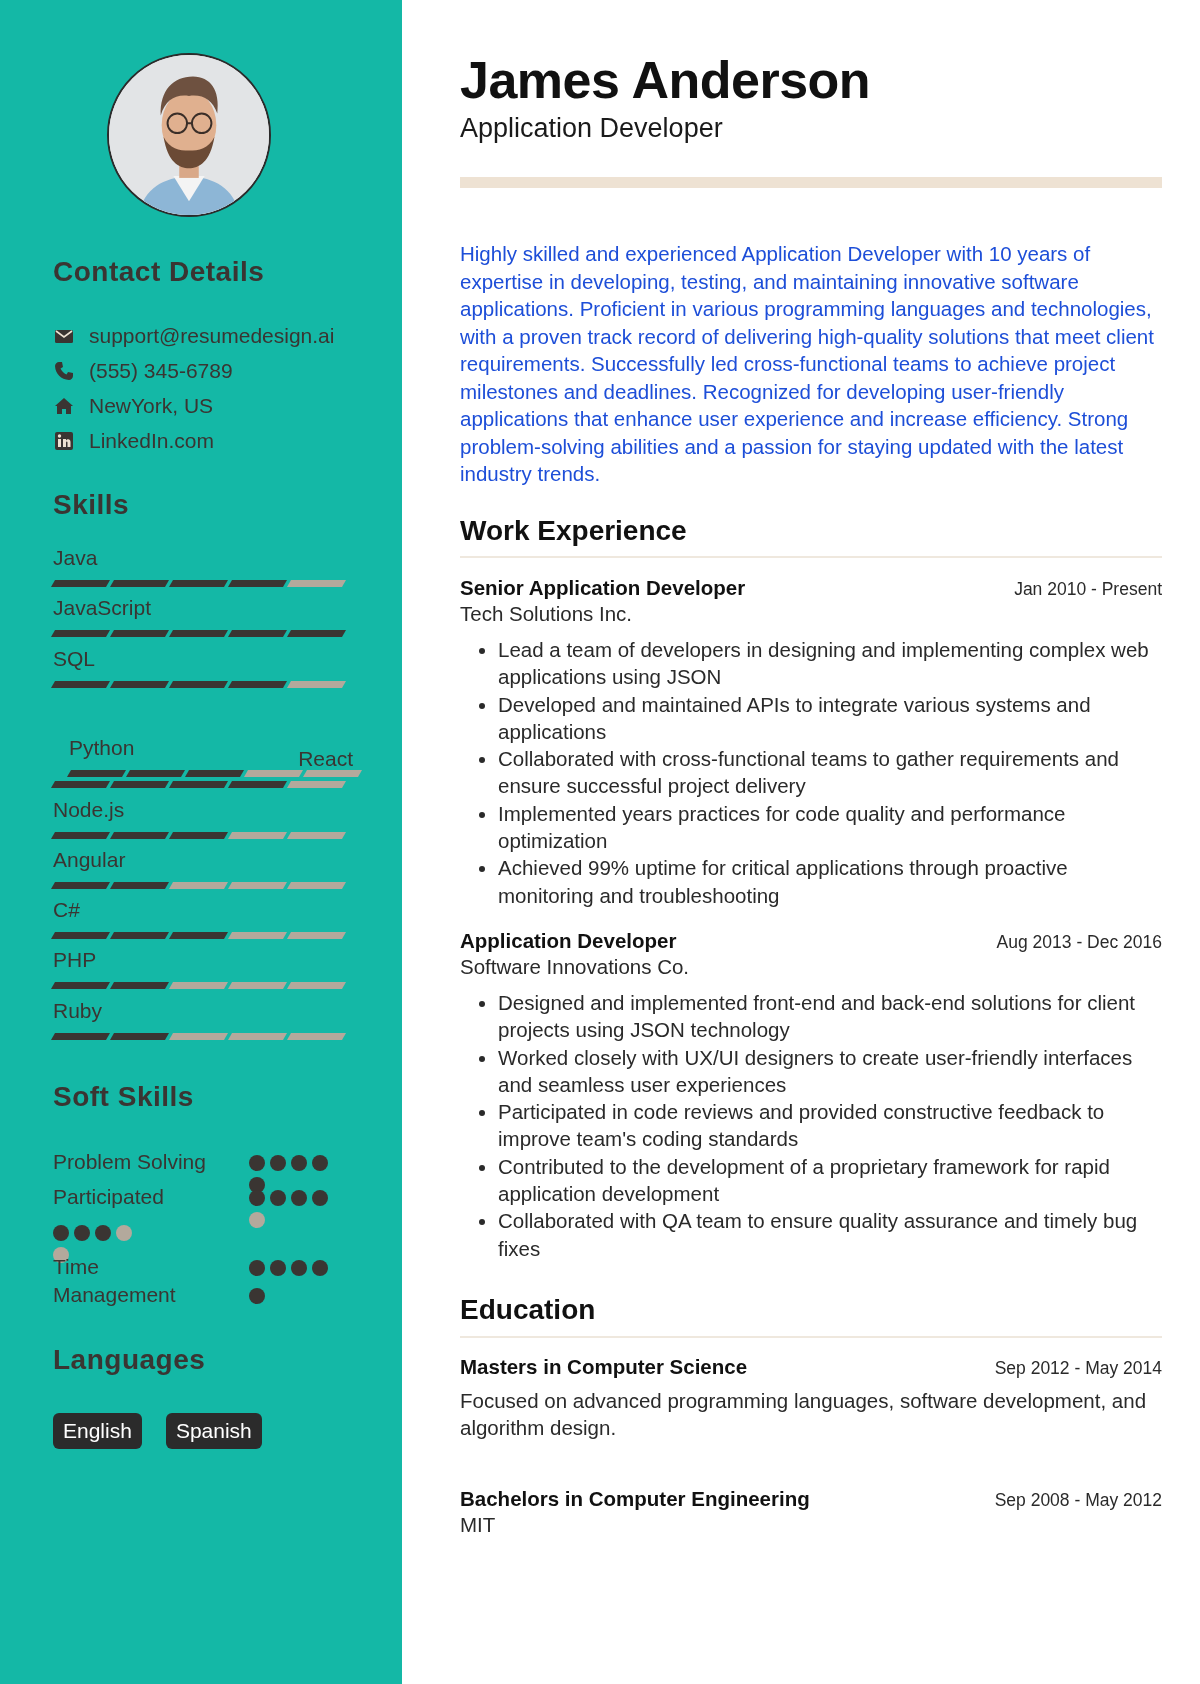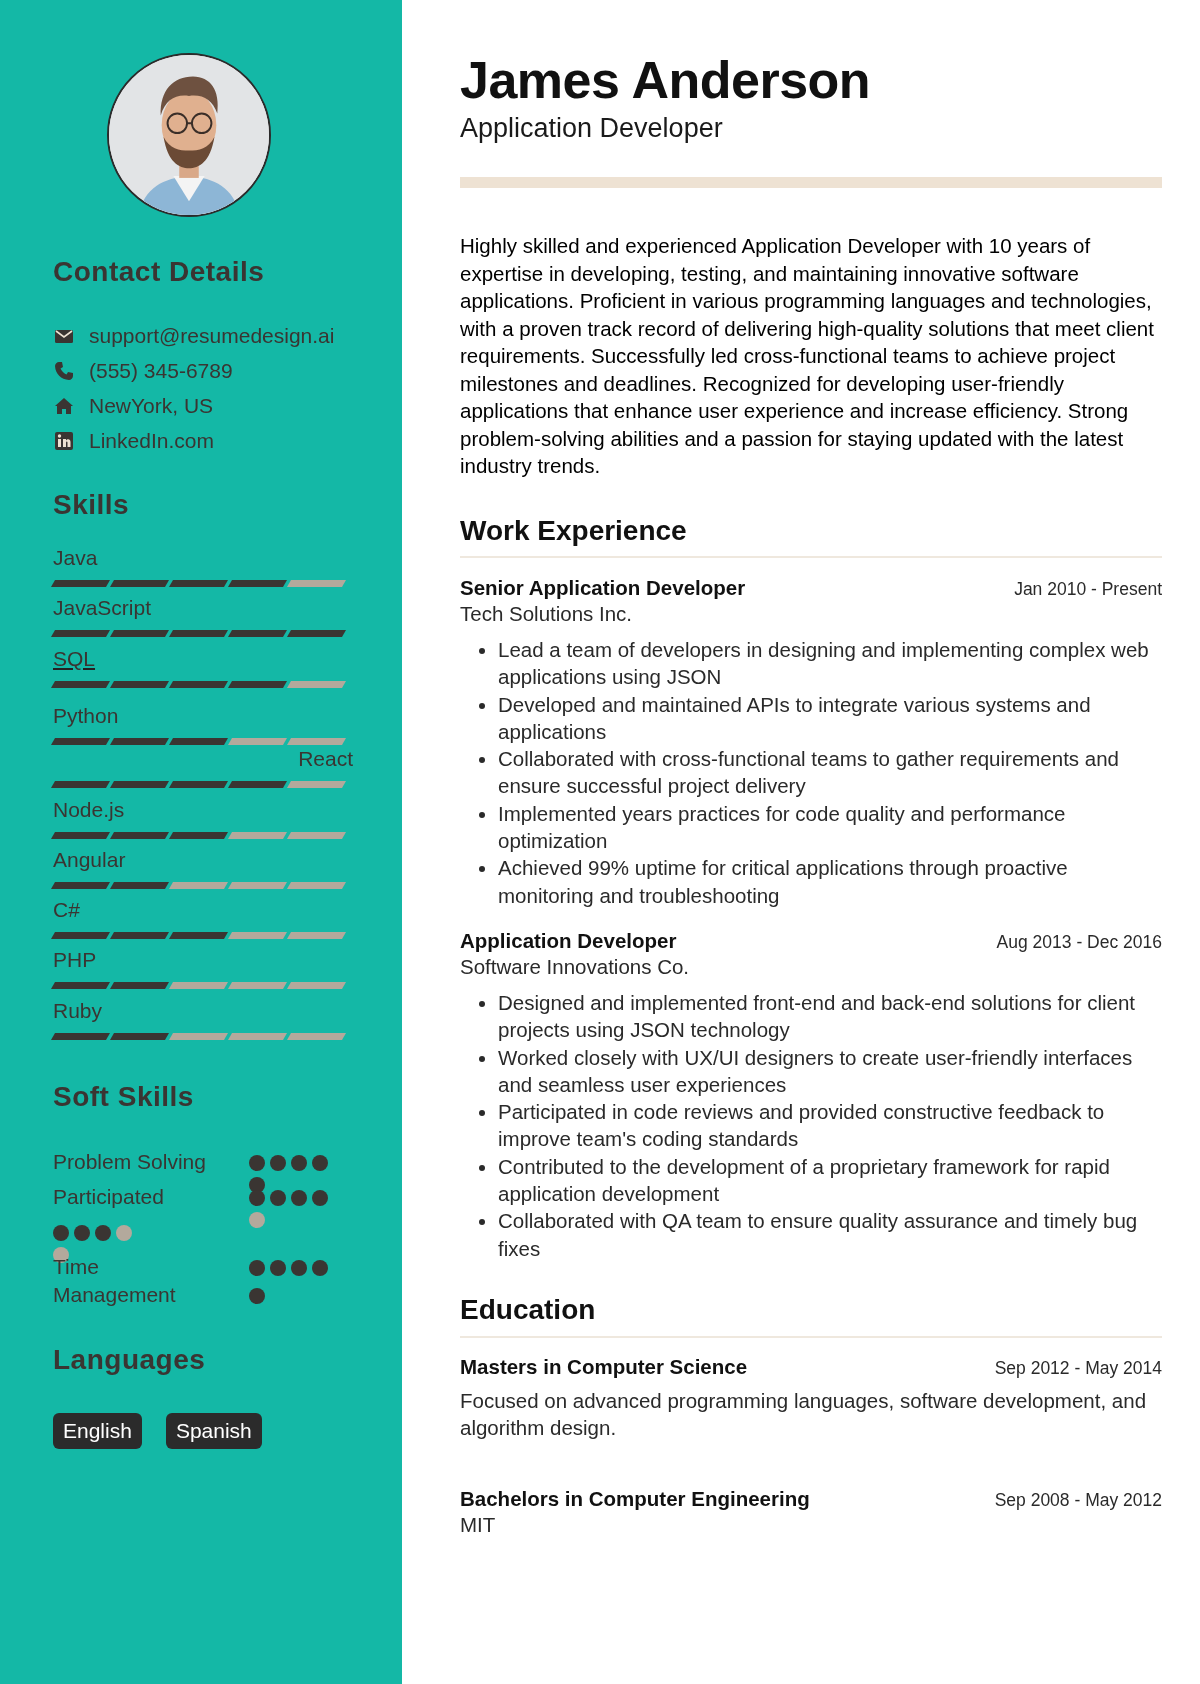--- a/index.html
+++ b/index.html
@@ -33,21 +33,21 @@
   .dot.on { background: #3a3532; }
   .dot.off { background: #b3a99c; }
 
   .langs { position: absolute; left: 53px; top: 1413px; display: flex; gap: 24px; }
   .lang { background: #2b2b2b; color: #fff; font-size: 21px; padding: 0 10px; height: 36px; line-height: 36px; border-radius: 6px; }
 
   .name { position: absolute; left: 0; top: 50px; font-size: 52px; font-weight: bold; color: #111; letter-spacing: -0.5px; }
   .jobtitle { position: absolute; left: 0; top: 113px; font-size: 27px; color: #1a1a1a; }
   .head-rule { position: absolute; left: 0; top: 177px; width: 702px; height: 11px; background: #EEE2D3; }
 
-  .summary { position: absolute; left: 0; top: 232px; width: 702px; font-size: 20.5px; line-height: 27.5px; color: #000000; }
+  .summary { position: absolute; left: 0; top: 240px; width: 702px; font-size: 20.5px; line-height: 27.5px; color: #1d4ed8; }
 
   .sec-h { position: absolute; left: 0; font-size: 28px; font-weight: bold; color: #111; }
   .sec-rule { position: absolute; left: 0; width: 702px; height: 2px; background: #efe8de; }
 
   .entry { position: absolute; left: 0; width: 702px; }
   .entry .row1 { display: flex; justify-content: space-between; align-items: baseline; }
   .entry .etitle { font-size: 20.5px; font-weight: bold; color: #111; }
   .entry .edate { font-size: 17.5px; color: #2a2a2a; }
   .entry .eorg { font-size: 20.5px; color: #2a2a2a; margin-top: 2px; }
   .entry ul { margin-top: 10px; padding-left: 38px; }
@@ -127,31 +127,31 @@
       <div class="skill" style="top: 595.3px;">
         <div class="lbl">JavaScript</div>
         <div class="bars">
           <div class="seg on"></div>
           <div class="seg on"></div>
           <div class="seg on"></div>
           <div class="seg on"></div>
           <div class="seg on"></div>
         </div>
       </div>
-      <div class="skill" style="top: 645.6px; text-decoration: underline;">
+      <div class="skill" style="top: 645.6px;">
         <div class="lbl">SQL</div>
         <div class="bars">
           <div class="seg on"></div>
           <div class="seg on"></div>
           <div class="seg on"></div>
           <div class="seg on"></div>
           <div class="seg off"></div>
         </div>
       </div>
-      <div class="skill" style="top: 703px;">
+      <div class="skill" style="top: 735px; margin-left: 16px;">
         <div class="lbl">Python</div>
         <div class="bars">
           <div class="seg on"></div>
           <div class="seg on"></div>
           <div class="seg on"></div>
           <div class="seg off"></div>
           <div class="seg off"></div>
         </div>
       </div>
       <div class="skill" style="top: 746.2px; text-align: right;">

